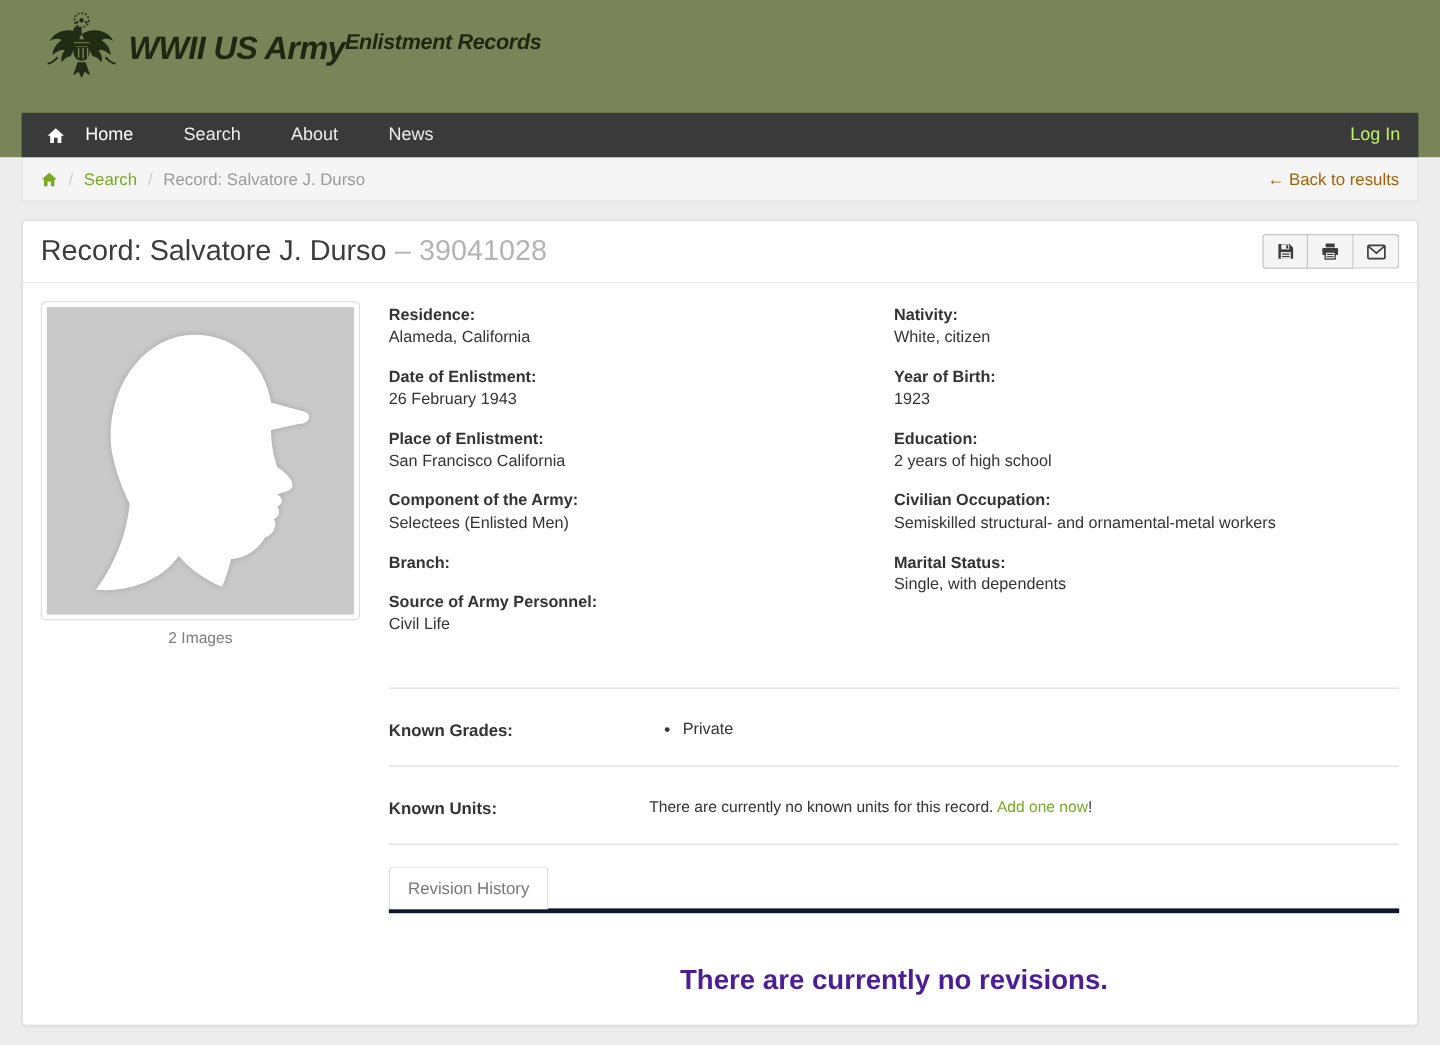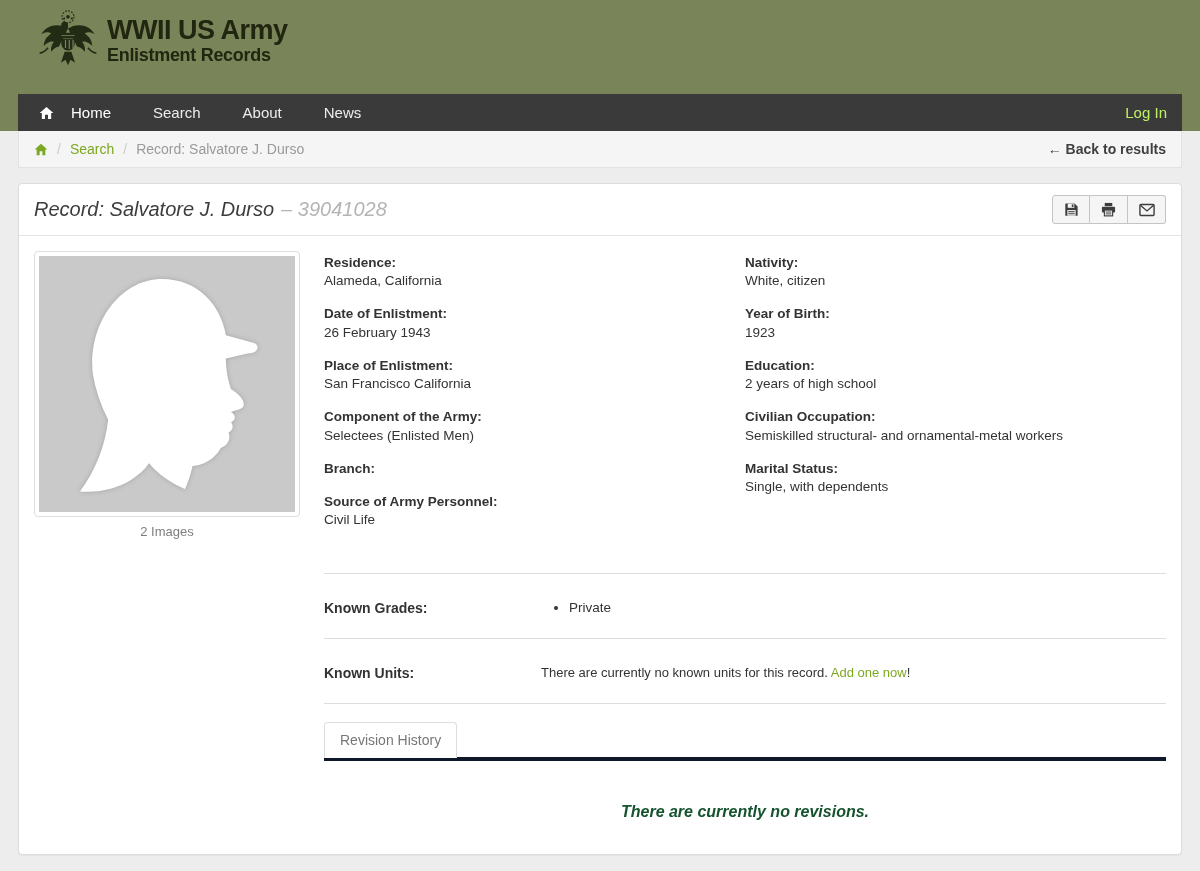--- a/index.html
+++ b/index.html
@@ -9,21 +9,21 @@
     background:#ededed;
     font-family:"Liberation Sans", sans-serif;
     color:#333;
     overflow:hidden;
   }
 
   
   .site-header { position:relative; height:131px; background:#7a8459; }
   .brand { position:absolute; top:7px; left:38px; display:flex; align-items:center; gap:9px; }
   .brand-logo { width:60px; height:68px; }
-  .brand-text { display:flex; flex-direction:column; line-height:1.1; }
+  .brand-text { display:flex; flex-direction:row; line-height:1.1;font-style:italic; }
   .brand-title { font-size:27px; font-weight:bold; color:#20260f; letter-spacing:-0.5px; }
   .brand-subtitle { font-size:18px; font-weight:bold; color:#20260f; letter-spacing:-0.3px; }
 
   .navbar {
     position:absolute; left:18px; right:18px; bottom:0;
     height:37px; background:#3a3a3a;
     display:flex; align-items:stretch;
   }
   .nav-item {
     display:flex; align-items:center; gap:17px;
@@ -36,21 +36,21 @@
   
   .breadcrumb-bar {
     margin:0 18px; height:37px; background:#f5f5f5;
     border:1px solid #e2e2e2; border-top:none;
     display:flex; align-items:center; padding:0 15px;
     font-size:14px;
   }
   .crumb-link { color:#7ca821; cursor:pointer; text-decoration:none; display:flex; align-items:center; }
   .crumb-sep { color:#ccc; margin:0 9px; }
   .crumb-current { color:#9a9a9a; }
-  .crumb-back { margin-left:auto; color:#404040; cursor:pointer; font-size:14px;font-weight:bold; }
+  .crumb-back { margin-left:auto; color:#a16207; cursor:pointer; font-size:14px; }
 
   
   .panel {
     margin:15px 18px 0 18px;
     background:#fff; border:1px solid #ddd; border-radius:4px;
     box-shadow:0 1px 1px rgba(0,0,0,0.04);
     height:672px;
   }
   .panel-heading {
     display:flex; align-items:center;
@@ -98,21 +98,21 @@
   .link-green { color:#7ca821; cursor:pointer; text-decoration:none; }
 
   .tabs { display:flex; border-bottom:4px solid #0f172a; margin-top:18px; }
   .tab {
     padding:9px 15px; font-size:14px; color:#777;
     border:1px solid #ddd; border-bottom:1px solid #fff;
     border-radius:4px 4px 0 0; margin-bottom:-1px;
     background:#fff; cursor:pointer;
   }
   .tab-content { padding:42px 0 30px 0; text-align:center; }
-  .revisions-empty { font-size:16px; font-weight:bold; color:#14532d;font-style:italic; }
+  .revisions-empty { font-size:23px; font-weight:bold; color:#4c1d95; }
 
   svg { display:block; }
 </style>
 </head>
 <body>
 
 <header class="site-header">
   <div class="brand">
     <svg class="brand-logo" viewBox="0 0 72 78">
       <g fill="#222b14">
@@ -169,21 +169,21 @@
   <span class="crumb-sep">/</span>
   <span class="crumb-link">Search</span>
   <span class="crumb-sep">/</span>
   <span class="crumb-current">Record: Salvatore J. Durso</span>
   <span class="crumb-back">← Back to results</span>
 </div>
 
 <main class="panel">
 
   <div class="panel-heading">
-    <h1 class="panel-title" style="margin:0; font-size:20px; font-weight:400;font-style:italic;">
+    <h1 class="panel-title" style="margin:0; font-size:24px; font-weight:400;">
       <span>Record: Salvatore J. Durso</span><span class="record-serial">– 39041028</span>
     </h1>
     <div class="btn-group">
       <button class="btn" title="">
         <svg width="15" height="15" viewBox="0 0 16 16">
           <path d="M2 1.5 h9.3 L14.5 4.7 V14 a0.6 0.6 0 0 1 -0.6 0.6 H2 a0.6 0.6 0 0 1 -0.6 -0.6 V2.1 a0.6 0.6 0 0 1 0.6 -0.6 Z" fill="#3d3d3d"></path>
           <rect x="4" y="1.8" width="7" height="4.4" fill="#f5f5f5"></rect>
           <rect x="8.3" y="2.6" width="1.8" height="2.8" fill="#3d3d3d"></rect>
           <rect x="3.6" y="8.6" width="8.8" height="6" fill="#f5f5f5"></rect>
           <rect x="4.6" y="9.8" width="6.8" height="1.1" fill="#3d3d3d"></rect>

